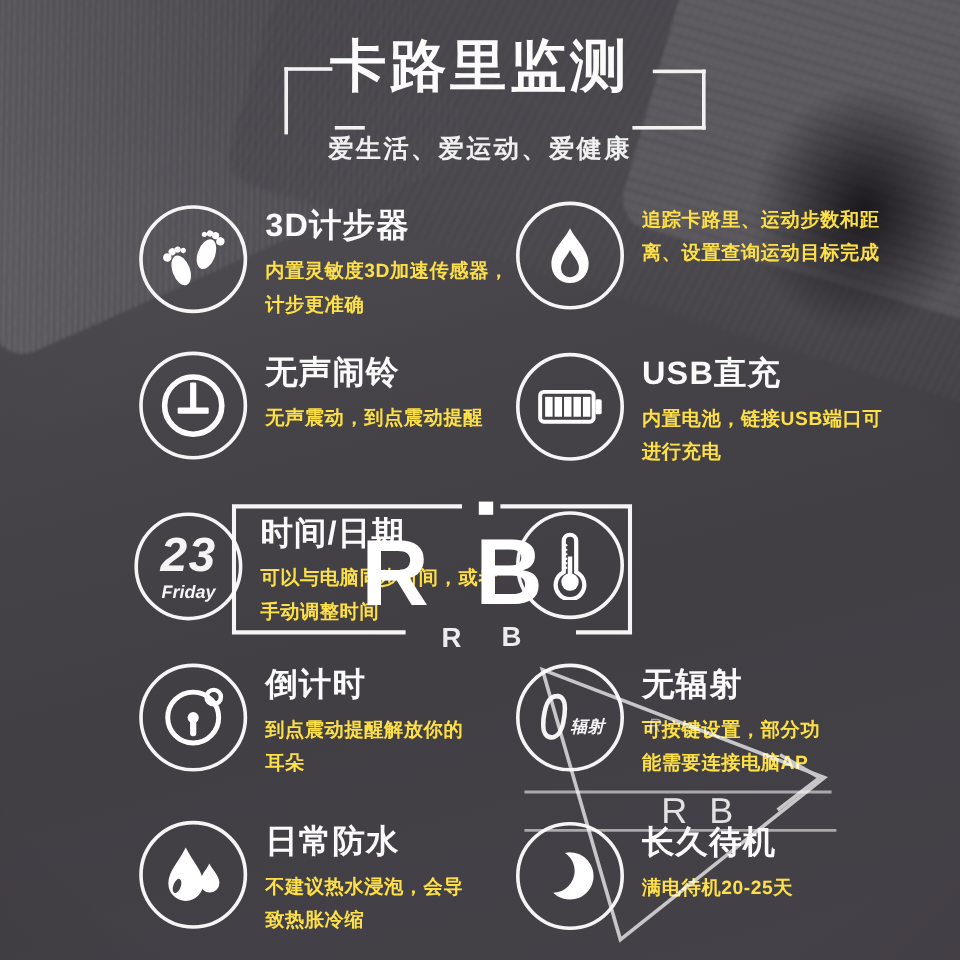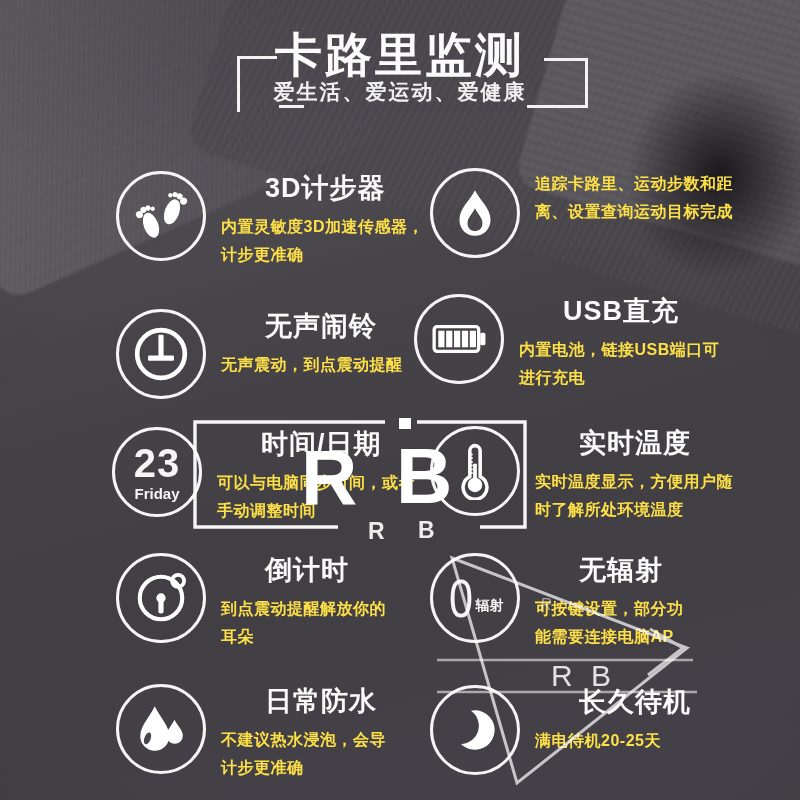--- a/index.html
+++ b/index.html
@@ -30,48 +30,48 @@
     opacity:.5;filter:blur(1.2px);}
   .ph-dark{left:590px;top:30px;width:260px;height:290px;transform:rotate(8deg);
     background:radial-gradient(closest-side, rgba(16,14,19,.9), rgba(16,14,19,0) 72%);
     opacity:.95;}
   .bg-vignette{inset:0;background:
       radial-gradient(125% 95% at 50% 66%, rgba(0,0,0,0) 42%, rgba(0,0,0,.20) 100%),
       linear-gradient(180deg, rgba(0,0,0,.06) 0%, rgba(0,0,0,0) 22%);}
   
   .title{position:absolute;top:24px;left:0;width:100%;text-align:center;
     font-size:47px;font-weight:700;letter-spacing:3px;color:#fbfbfb;}
-  .subtitle{position:absolute;top:78px;left:0;width:100%;text-align:center;
+  .subtitle{position:absolute;top:110px;left:0;width:100%;text-align:center;
     font-size:21px;font-weight:700;letter-spacing:2px;color:#f0f0f0;}
   .deco{position:absolute;background:#f2f2f2;}
   
   .feat{position:absolute;display:flex;align-items:flex-start;gap:15px;}
   .circle{width:90px;height:90px;border:3px solid #f5f5f5;border-radius:50%;
-    box-sizing:border-box;flex:0 0 auto;display:flex;align-items:center;justify-content:center;}
+    box-sizing:border-box;flex:0 0 auto;display:flex;align-items:center;justify-content:center;font-style:italic;}
   .ftext{padding-top:2px;}
-  .ftitle{font-size:27px;font-weight:700;letter-spacing:1px;color:#fafafa;line-height:1.15;margin-bottom:9px;margin-left:44px;}
+  .ftitle{font-size:27px;font-weight:700;letter-spacing:1px;color:#fafafa;line-height:1.15;margin-bottom:9px;}
   .fdesc{font-size:16px;font-weight:600;color:#fde047;line-height:1.72;letter-spacing:.5px;
     white-space:pre-line;max-width:250px;}
   
   .cal{ text-align:center;line-height:1;}
   .cal-day{font-size:40px;font-weight:700;letter-spacing:1px;}
   .cal-week{font-size:15px;font-weight:700;margin-top:3px;}
   
   .zr{display:flex;align-items:center;}
   .zr-zero{font-size:54px;font-weight:400;display:inline-block;transform:scaleX(.8);line-height:1;}
   .zr-label{font-size:14px;font-weight:700;margin-top:16px;margin-left:-1px;}
   
   .wm{position:absolute;left:0;top:0;pointer-events:none;}
   .wm-big{font-size:78px;font-weight:700;fill:#ffffff;font-family:"Liberation Sans","DejaVu Sans",sans-serif;}
   .wm-small{font-size:23px;font-weight:700;fill:rgba(255,255,255,.9);}
   .wm-mid{font-size:30px;font-weight:400;fill:rgba(255,255,255,.85);}
   .wm-tiny{font-size:16px;font-style:italic;fill:rgba(255,255,255,.5);}
   
   #f1{left:116px;top:171px;} #f2{left:430px;top:168px;}
-  #f3{left:116px;top:309px;} #f4{left:414px;top:294px;}
+  #f3{left:116px;top:293px;} #f4{left:430px;top:294px;}
   #f5{left:112px;top:427px;} #f6{left:430px;top:426px;}
   #f7{left:116px;top:553px;justify-content:flex-end;} #f8{left:430px;top:553px;}
   #f9{left:116px;top:684px;} #f10{left:430px;top:685px;}
 </style>
 </head>
 <body>
 
 <div class="page">
 
   <div class="bg">
@@ -189,25 +189,20 @@
         <g fill="#fff">
           <circle cx="-3.1" cy="-16" r="1"></circle>
             <circle cx="-3.1" cy="-12.4" r="1"></circle>
           <circle cx="-3.1" cy="-8.8" r="1"></circle>
             <circle cx="-3.1" cy="-5.2" r="1"></circle>
           <circle cx="-3.1" cy="-1.6" r="1"></circle>
             <circle cx="-3.1" cy="2" r="1"></circle>
         </g>
       </svg>
     </div>
-    <div class="ftext">
-      <div class="ftitle">实时温度</div>
-      <div class="fdesc">实时温度显示，方便用户随
-时了解所处环境温度</div>
-    </div>
   </div>
 
   <div class="feat" id="f7">
     <div class="circle">
       <svg width="58" height="58" viewBox="-28 -28 56 56">
         <circle r="20.5" fill="none" stroke="#fff" stroke-width="4"></circle>
         <circle cx="16.5" cy="-16.5" r="5.8" fill="none" stroke="#fff" stroke-width="3.6"></circle>
         <circle r="4.5" fill="#fff"></circle>
         <rect x="-2.5" y="0" width="5" height="15" rx="2" fill="#fff"></rect>
       </svg>
@@ -237,21 +232,21 @@
     <div class="circle">
       <svg width="58" height="58" viewBox="-28 -28 56 56">
         <path d="M-6,-22 C-12,-10 -20,-3 -20,7 a14,14 0 0 0 28,0 C8,-3 0,-10 -6,-22 Z" fill="#fff"></path>
         <ellipse cx="-13" cy="9" rx="3" ry="6" fill="#47444b" transform="rotate(20 -13 9)"></ellipse>
         <path d="M13,-9 C10,-3 5.5,1 5.5,6.5 a7.8,7.8 0 0 0 15.6,0 C21.1,1 16,-3 13,-9 Z" fill="#fff"></path>
       </svg>
     </div>
     <div class="ftext">
       <div class="ftitle">日常防水</div>
       <div class="fdesc">不建议热水浸泡，会导
-计步更准确</div>
+致热胀冷缩</div>
     </div>
   </div>
 
   <div class="feat" id="f10">
     <div class="circle">
       <svg width="58" height="58" viewBox="-28 -28 56 56">
         <path d="M-4,-18.6 A19,19 0 1 1 -13.5,13.4 A17.5,17.5 0 0 0 -4,-18.6 Z" fill="#fff"></path>
       </svg>
     </div>
     <div class="ftext">

